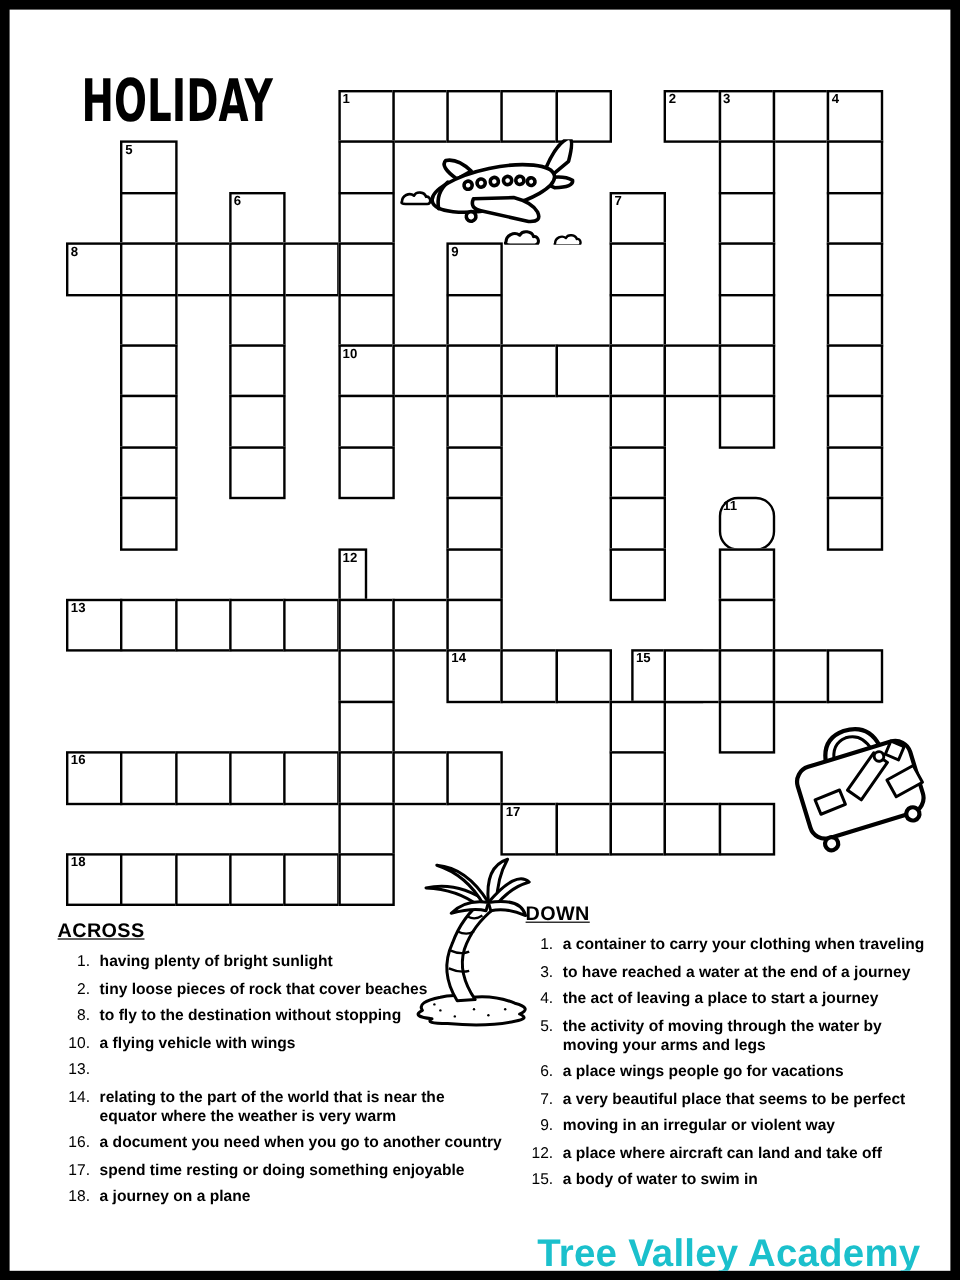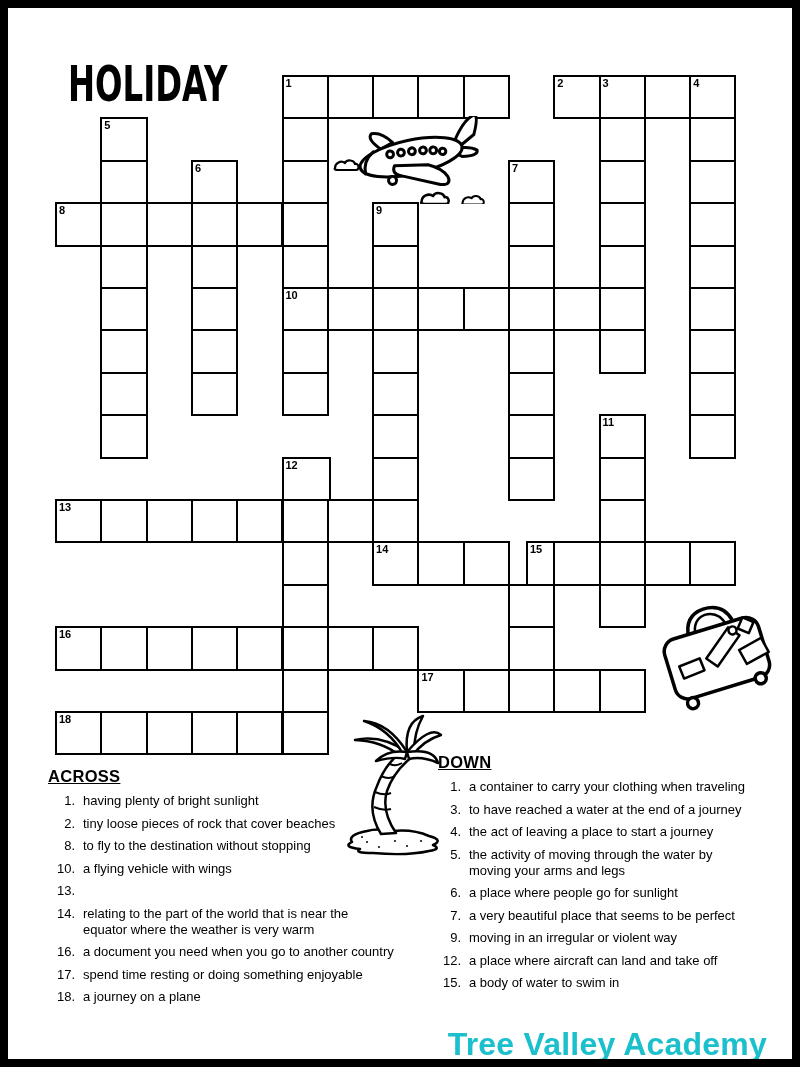--- a/index.html
+++ b/index.html
@@ -26,21 +26,21 @@
   .clue-block{position:absolute;}
   .clue-head{
     margin:0 0 7px 0;font-size:16.5px;font-weight:bold;text-decoration:underline;
     letter-spacing:.3px;
   }
   ol.clue-list{list-style:none;margin:0;padding:0;}
   .clue{display:flex;align-items:flex-start;margin-bottom:6.5px;font-size:13px;line-height:16px;}
   .cnum{flex:none;text-align:right;margin-right:8px;}
   #across-list .cnum{width:27px;}
   #down-list .cnum{width:23px;}
-  .ctext{white-space:pre-line;}
+  .ctext{white-space:pre-line;font-weight:bold;}
   #across-block{left:40px;top:759px;width:372px;}
   #down-block{left:430px;top:745px;width:350px;}
   .footer{
     position:absolute;right:25px;top:1018px;
     font-size:32px;font-weight:bold;letter-spacing:.2px;
   }
 </style>
 </head>
 <body>
 
@@ -127,25 +127,25 @@
       <div class="cell" style="left: 634.2px; top: 254.4px; width: 47.3px; height: 44.4px;"></div>
       <div class="cell" style="left: 45.3px; top: 296.8px; width: 47.3px; height: 44.4px;"></div>
       <div class="cell" style="left: 135.9px; top: 296.8px; width: 47.3px; height: 44.4px;"></div>
       <div class="cell" style="left: 226.5px; top: 296.8px; width: 47.3px; height: 44.4px;"></div>
       <div class="cell" style="left: 317.1px; top: 296.8px; width: 47.3px; height: 44.4px;"></div>
       <div class="cell" style="left: 453px; top: 296.8px; width: 47.3px; height: 44.4px;"></div>
       <div class="cell" style="left: 634.2px; top: 296.8px; width: 47.3px; height: 44.4px;"></div>
       <div class="cell" style="left: 45.3px; top: 339.2px; width: 47.3px; height: 44.4px;"></div>
       <div class="cell" style="left: 317.1px; top: 339.2px; width: 47.3px; height: 44.4px;"></div>
       <div class="cell" style="left: 453px; top: 339.2px; width: 47.3px; height: 44.4px;"></div>
-      <div class="cell" style="left: 543.6px; top: 339.2px; width: 47.3px; height: 44.4px;">
+      <div class="cell" style="left: 543.6px; top: 339.2px; width: 47.3px; height: 44.4px; border-radius: 16px;">
         <span class="num">11</span>
       </div>
       <div class="cell" style="left: 634.2px; top: 339.2px; width: 47.3px; height: 44.4px;"></div>
-      <div class="cell" style="left: 226.5px; top: 381.6px; width: 49px; height: 44.4px;">
+      <div class="cell" style="left: 226.5px; top: 381.6px; width: 24px; height: 44.4px;">
         <span class="num">12</span>
       </div>
       <div class="cell" style="left: 317.1px; top: 381.6px; width: 47.3px; height: 44.4px;"></div>
       <div class="cell" style="left: 453px; top: 381.6px; width: 47.3px; height: 44.4px;"></div>
       <div class="cell" style="left: 543.6px; top: 381.6px; width: 47.3px; height: 44.4px;"></div>
       <div class="cell" style="left: 0px; top: 424px; width: 47.3px; height: 44.4px;">
         <span class="num">13</span>
       </div>
       <div class="cell" style="left: 45.3px; top: 424px; width: 47.3px; height: 44.4px;"></div>
       <div class="cell" style="left: 90.6px; top: 424px; width: 47.3px; height: 44.4px;"></div>
@@ -326,21 +326,21 @@
           <span class="cnum">4.</span>
           <span class="ctext">the act of leaving a place to start a journey</span>
         </li>
         <li class="clue">
           <span class="cnum">5.</span>
           <span class="ctext">the activity of moving through the water by
 moving your arms and legs</span>
         </li>
         <li class="clue">
           <span class="cnum">6.</span>
-          <span class="ctext">a place where people go for sunlight</span>
+          <span class="ctext">a place wings people go for vacations</span>
         </li>
         <li class="clue">
           <span class="cnum">7.</span>
           <span class="ctext">a very beautiful place that seems to be perfect</span>
         </li>
         <li class="clue">
           <span class="cnum">9.</span>
           <span class="ctext">moving in an irregular or violent way</span>
         </li>
         <li class="clue">

